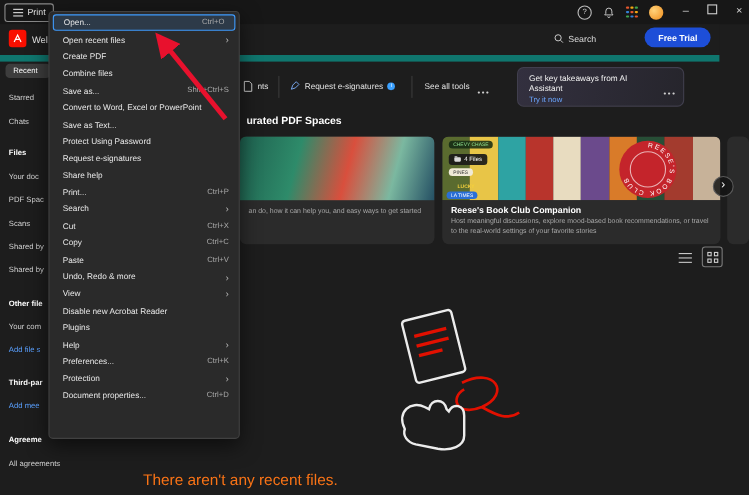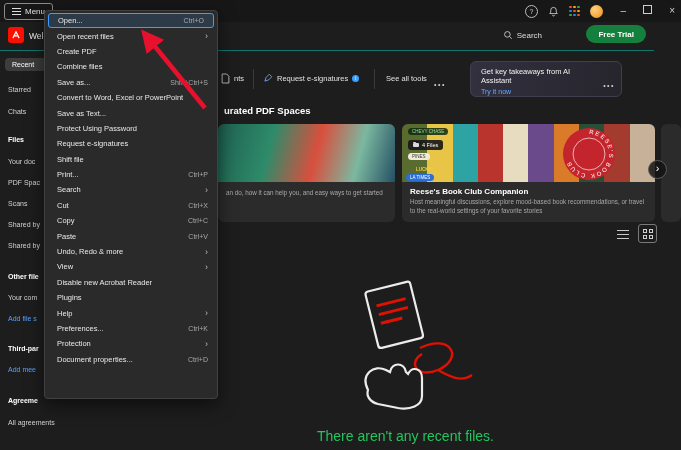--- a/index.html
+++ b/index.html
@@ -15,26 +15,26 @@
   #tb-right{position:absolute;right:6px;top:0;height:22px;display:flex;align-items:center;gap:10px;}
   .circle-q{width:11px;height:11px;border:1px solid #bdbdbd;border-radius:50%;font-size:7px;line-height:11px;
             text-align:center;color:#cfcfcf;}
   .waffle{display:grid;grid-template-columns:repeat(3,2.6px);grid-gap:1.4px;}
   .waffle i{width:2.6px;height:2.6px;border-radius:1px;display:block;}
   .avatar{width:13px;height:13px;border-radius:50%;background:radial-gradient(circle at 35% 35%,#ffd27a,#f08c1a);}
   .winctl{display:flex;align-items:center;gap:17px;margin-left:8px;}
   .winctl span{color:#cfcfcf;font-size:10px;line-height:22px;cursor:pointer;}
   .max-box{width:7px;height:7px;border:1px solid #cfcfcf;display:inline-block;}
   
-  #header{position:absolute;left:0;top:22px;width:654px;height:28px;background:#1d1d1d;border-bottom:1px solid #0f766e;}
+  #header{position:absolute;left:0;top:22px;width:654px;height:28px;background:#1d1d1d;border-bottom:6px solid #0f766e;}
   #logo{position:absolute;left:8px;top:5px;width:16px;height:16px;background:#fa0f00;border-radius:3px;
         display:flex;align-items:center;justify-content:center;}
   #welcome{position:absolute;left:29px;top:9px;font-size:8.5px;color:#ededed;white-space:nowrap;}
   #search{position:absolute;right:112px;top:8px;display:flex;align-items:center;gap:4px;font-size:8px;color:#dcdcdc;cursor:pointer;}
-  #free-trial{position:absolute;right:8px;top:3px;height:18px;padding:0 12px;border-radius:10px;background:#15803d;
+  #free-trial{position:absolute;right:8px;top:3px;height:18px;padding:0 12px;border-radius:10px;background:#1d4ed8;
               color:#fff;font-size:8px;font-weight:bold;display:flex;align-items:center;cursor:pointer;}
   
   #sidebar{position:absolute;left:0;top:50px;width:210px;bottom:0;}
   .sb-pill{position:absolute;left:5px;background:#3d3d3d;border-radius:4px;padding:3px 12px 3px 7px;
            font-size:7px;color:#fff;cursor:pointer;white-space:nowrap;}
   .sb-row{position:absolute;left:8px;font-size:7px;color:#d2d2d2;white-space:nowrap;cursor:pointer;}
   .sb-head{color:#ffffff;font-weight:bold;cursor:default;}
   .sb-link{color:#5aa0ff;}
   
   #menu{position:absolute;left:44px;top:10px;width:174px;height:389px;background:#2a2a2a;border:1px solid #414141;
@@ -72,37 +72,37 @@
   .folder::before{content:"";position:absolute;top:-1.5px;left:0;width:3px;height:1.5px;background:#d9d9d9;border-radius:1px 1px 0 0;}
   #next-arrow{position:absolute;left:648px;top:160px;width:17px;height:17px;border-radius:50%;background:rgba(20,20,20,.85);
               border:1px solid #5a5a5a;color:#fff;font-size:11px;line-height:15px;text-align:center;cursor:pointer;z-index:5;}
   
   #list-toggle{position:absolute;left:617px;top:230px;display:flex;flex-direction:column;gap:2.5px;cursor:pointer;}
   #list-toggle i{width:12px;height:1.4px;background:#c9c9c9;display:block;}
   #grid-toggle{position:absolute;left:638px;top:224px;width:17px;height:17px;border:1px solid #7a7a7a;border-radius:3px;
                display:grid;grid-template-columns:repeat(2,4px);grid-gap:2px;align-content:center;justify-content:center;cursor:pointer;}
   #grid-toggle i{width:4px;height:4px;border:1px solid #cfcfcf;display:block;box-sizing:border-box;}
   
-  #empty-msg{position:absolute;left:130px;right:0;top:428px;text-align:center;font-size:14px;color:#22c55e;}
+  #empty-msg{position:absolute;left:130px;right:0;top:428px;font-size:14px;color:#f97316;}
   
   #arrow-svg{position:absolute;left:120px;top:14px;z-index:200;pointer-events:none;}
 </style>
 </head>
 <body>
 
 <div id="root">
 
   <div id="titlebar">
     <div id="menu-btn">
       <span class="hamb">
           <i></i>
           <i></i>
           <i></i>
         </span>
-      <span>Menu</span>
+      <span>Print</span>
     </div>
     <div id="tb-right">
       <span class="circle-q">?</span>
       <svg width="11" height="11" viewBox="0 0 16 16">
         <path d="M8 2a4 4 0 0 0-4 4v3L2.5 11h11L12 9V6a4 4 0 0 0-4-4z" fill="none" stroke="#c9c9c9" stroke-width="1.3"></path>
         <path d="M6.5 13a1.5 1.5 0 0 0 3 0" fill="none" stroke="#c9c9c9" stroke-width="1.3"></path>
       </svg>
       <span class="waffle">
         <i style="background:#e4572e"></i>
           <i style="background:#f3a712"></i>
@@ -291,21 +291,21 @@
     <div class="mi">
         <span>Save as Text...</span>
       </div>
     <div class="mi">
         <span>Protect Using Password</span>
       </div>
     <div class="mi">
         <span>Request e-signatures</span>
       </div>
     <div class="mi">
-        <span>Shift file</span>
+        <span>Share help</span>
       </div>
     <div class="mi">
         <span>Print...</span>
         <span class="sc">Ctrl+P</span>
       </div>
     <div class="mi sub">
         <span>Search</span>
       </div>
     <div class="mi">
         <span>Cut</span>

